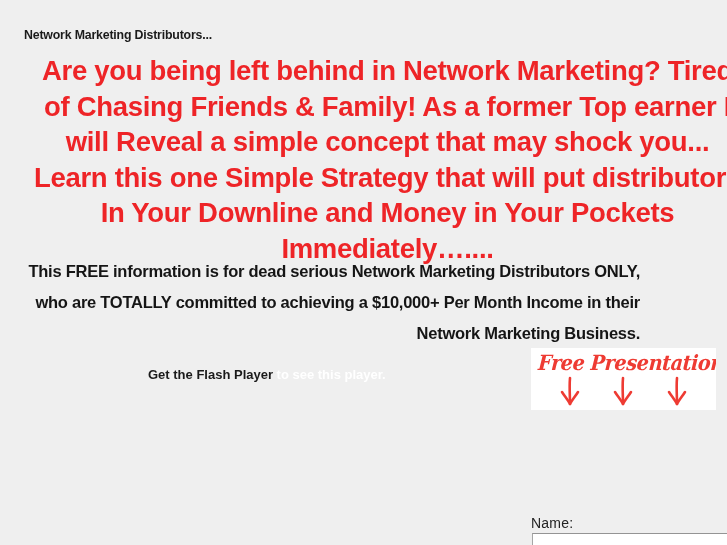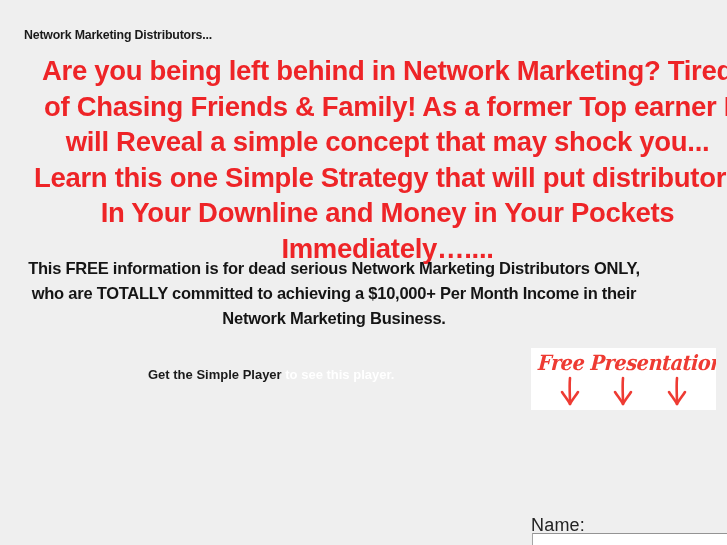--- a/index.html
+++ b/index.html
@@ -54,26 +54,26 @@
     padding: 0 6px;
     box-sizing: border-box;
   }
 
   
   .subhead {
     position: absolute;
     left: 0px;
     top: 256px;
     width: 620px;
-    text-align: center;
+    text-align: right;
     color: #151515;
     font-family: "Liberation Sans", sans-serif;
     font-weight: bold;
     font-size: 16.5px;
-    line-height: 25px;
+    line-height: 31px;
     letter-spacing: -0.25px;
     padding: 0 4px;
     box-sizing: border-box;
   }
 
   
   .flash-note {
     position: absolute;
     left: 124px;
     top: 367px;
@@ -139,21 +139,21 @@
     color: #232323;
     font-size: 12.5px;
     line-height: 17.4px;
   }
   .promo-copy b { font-weight: bold; }
 
   .field-label {
     position: absolute;
     left: 507px;
     top: 515px;
-    font-size: 18px;
+    font-size: 14px;
     color: #232323;
     letter-spacing: 0.2px;
   }
   .name-input {
     position: absolute;
     left: 508px;
     top: 533px;
     width: 228px;
     height: 19px;
     background: #ffffff;
@@ -172,21 +172,21 @@
 
 <div id="page">
 
   <div class="page-title">Network Marketing Distributors...</div>
 
   <div class="headline">Are you being left behind in Network Marketing?  Tired of Chasing Friends &amp; Family!  As a former Top earner I will Reveal a simple concept that may shock you... Learn this one Simple Strategy that will put distributors In Your Downline and Money in Your Pockets Immediately…....</div>
 
   <div class="subhead">This FREE information is for dead serious Network Marketing Distributors ONLY, who are TOTALLY committed to achieving a $10,000+ Per Month Income in their Network Marketing  Business.</div>
 
   <div class="flash-note">
-    <a href="#" class="flash-link">Get the Simple Player</a><span class="flash-tail"> to see this player.</span>
+    <a href="#" class="flash-link">Get the Flash Player</a><span class="flash-tail"> to see this player.</span>
   </div>
 
   <div class="promo-box">
     <div class="promo-script">Free Presentation</div>
     <div class="arrow-row">
       <span>
         <svg width="26" height="32" viewBox="0 0 26 32">
           <path d="M13 2 C12.3 10, 12.8 18, 13 25" stroke="#ee3b33" stroke-width="2.6" fill="none" stroke-linecap="round"></path>
           <path d="M5 16 C7.5 20, 11 24, 13 28" stroke="#ee3b33" stroke-width="2.6" fill="none" stroke-linecap="round"></path>
           <path d="M21 16 C18.5 20, 15 24, 13 28" stroke="#ee3b33" stroke-width="2.6" fill="none" stroke-linecap="round"></path>

